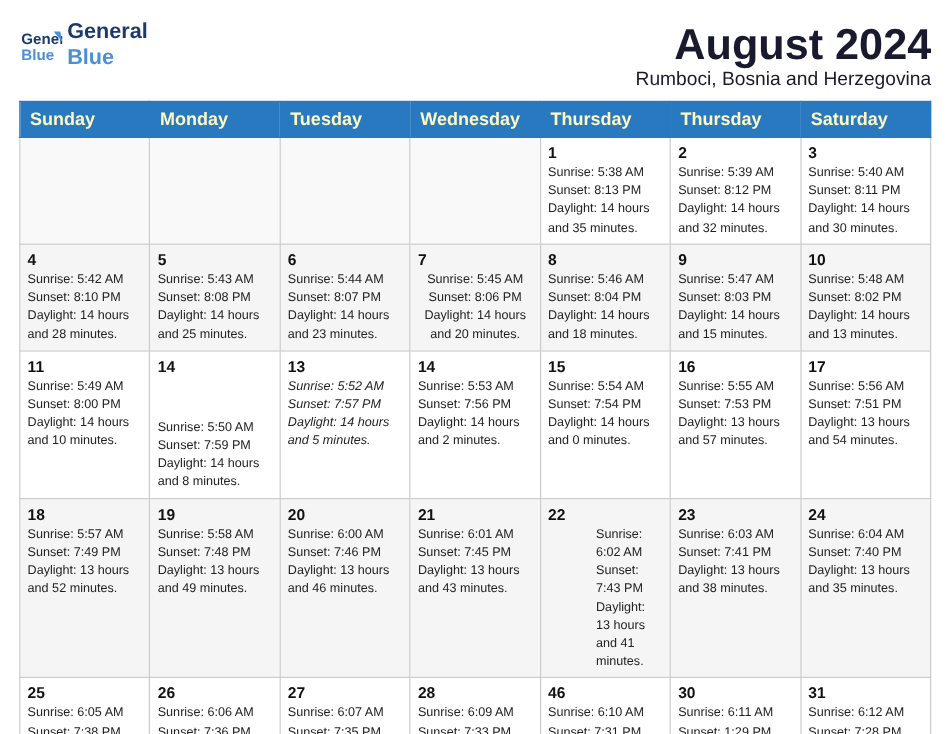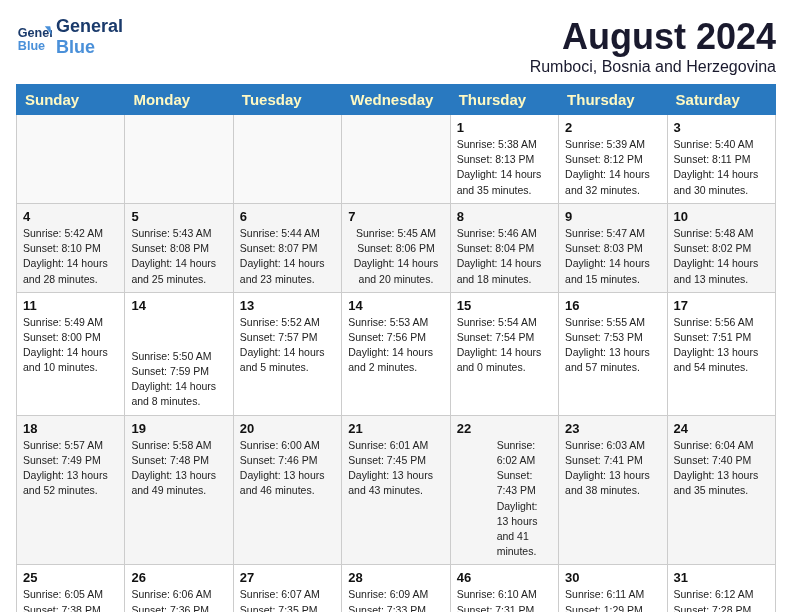--- a/index.html
+++ b/index.html
@@ -204,21 +204,21 @@
         </td>
         <td>
           <span class="day-num">14</span>
           <div class="day-info" style="white-space: pre-line; margin-top: 36px;">Sunrise: 5:50 AM
 Sunset: 7:59 PM
 Daylight: 14 hours
 and 8 minutes.</div>
         </td>
         <td>
           <span class="day-num">13</span>
-          <div class="day-info" style="white-space: pre-line;">Sunrise: 5:52 AM
+          <div class="day-info" style="white-space: pre-line; font-style: italic;">Sunrise: 5:52 AM
 Sunset: 7:57 PM
 Daylight: 14 hours
 and 5 minutes.</div>
         </td>
         <td>
           <span class="day-num">14</span>
           <div class="day-info" style="white-space: pre-line;">Sunrise: 5:53 AM
 Sunset: 7:56 PM
 Daylight: 14 hours
 and 2 minutes.</div>

